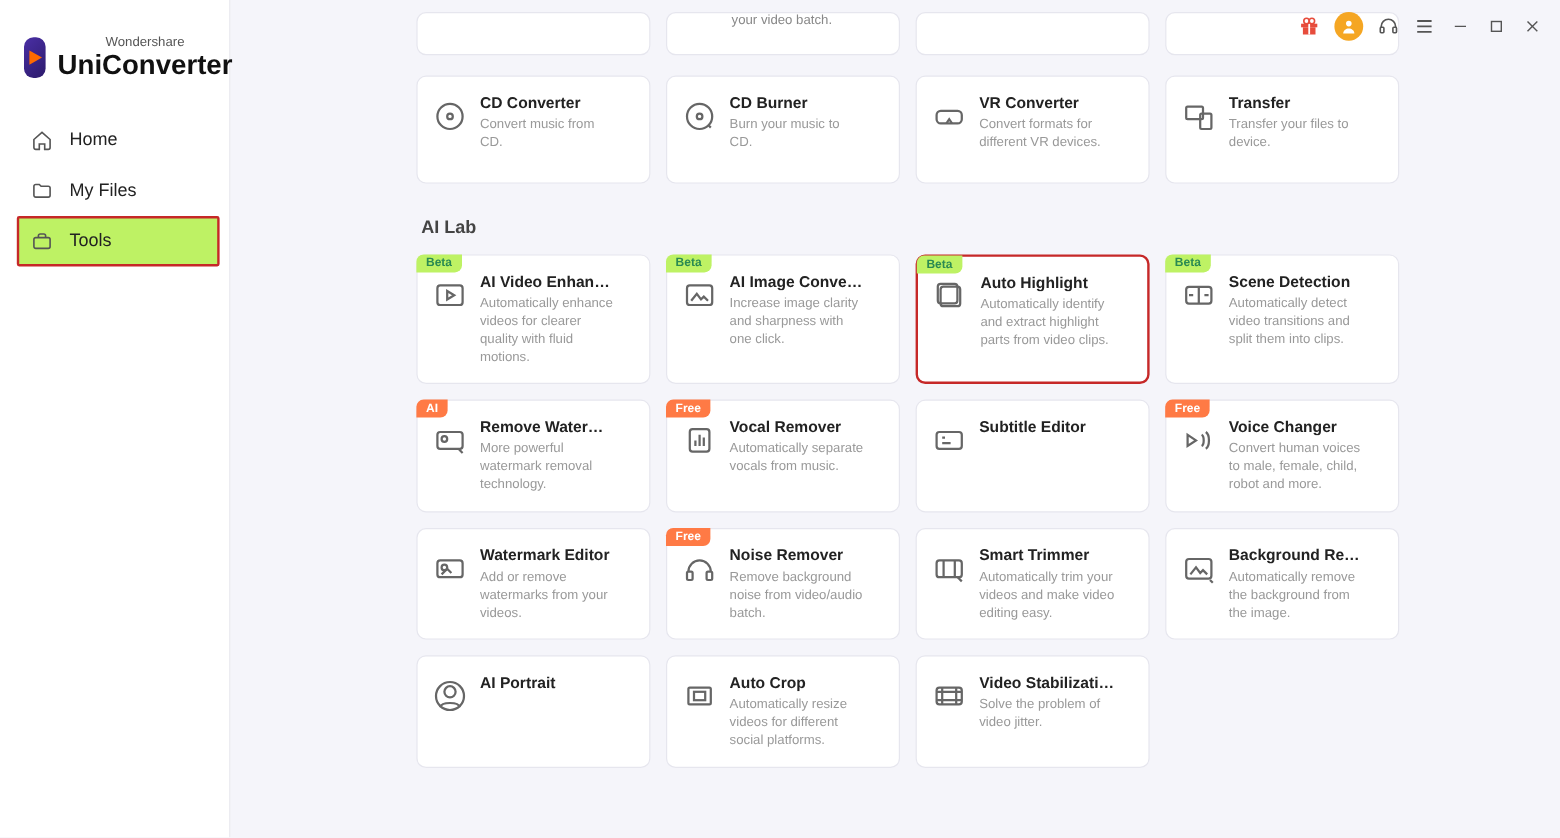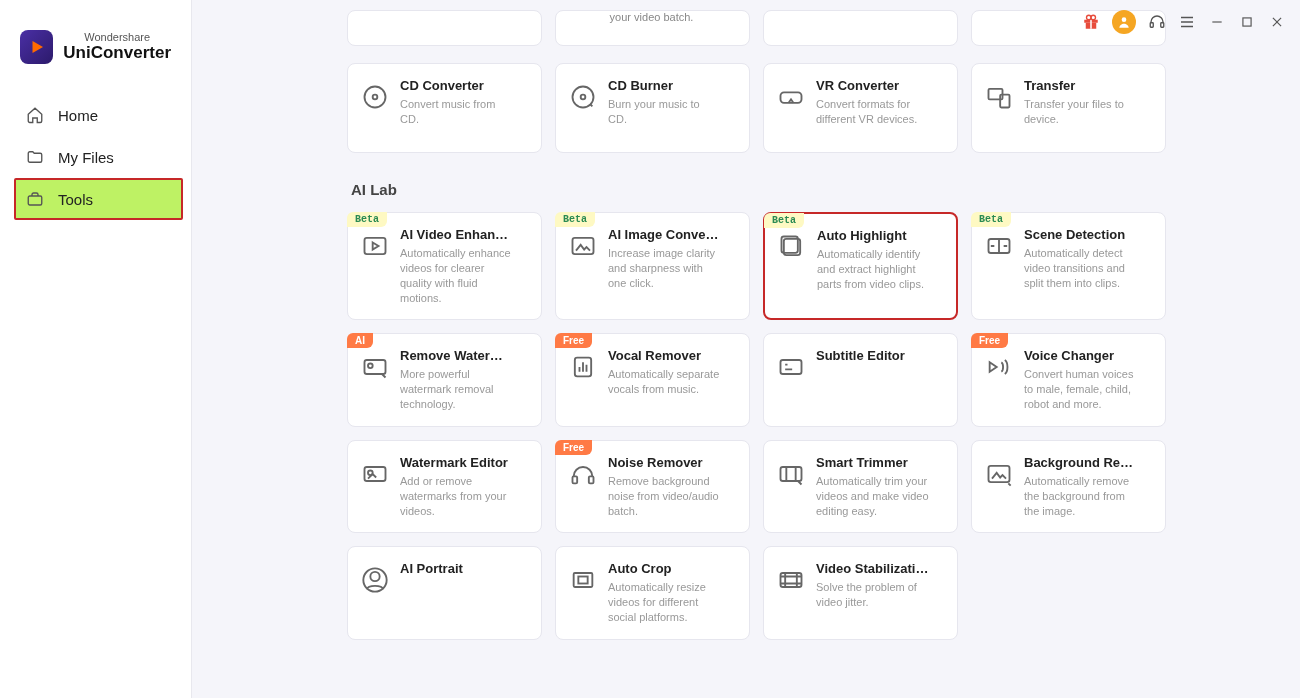--- a/index.html
+++ b/index.html
@@ -3,41 +3,41 @@
 <meta charset="utf-8">
 <style>
   * { box-sizing: border-box; margin: 0; padding: 0; }
   html, body { width: 1300px; height: 698px; font-family: -apple-system, BlinkMacSystemFont, "Segoe UI", Arial, sans-serif; background: #f5f5fa; overflow: hidden; color: #222; }
   .app { display: flex; width: 100%; height: 100%; }
   .sidebar { width: 192px; background: #fff; border-right: 1px solid #e8e8ee; display: flex; flex-direction: column; padding-top: 30px; }
   .logo { display: flex; align-items: center; gap: 10px; padding: 0 20px 30px 20px; }
   .logo-mark { width: 34px; height: 34px; border-radius: 8px; background: linear-gradient(135deg,#4a2fa5,#2c1a6b); display:flex;align-items:center;justify-content:center;}
   .logo-text { display: flex; flex-direction: column; line-height: 1.05; align-items: center; }
   .logo-brand { font-size: 11px; color: #555; }
-  .logo-prod { font-size: 17px; font-weight: 700; color: #111; }
+  .logo-prod { font-size: 23px; font-weight: 700; color: #111; }
   .nav-item { display: flex; align-items: center; gap: 14px; padding: 10px 24px; font-size: 15px; color: #222; cursor: pointer; border: 2px solid transparent; }
   .nav-item.selected { background: #bef264; border: 2px solid #c62828; margin: 0 8px 0 14px; padding-left: 10px; border-radius: 2px;}
   .nav-icon { width: 18px; height: 18px; display:flex;align-items:center;justify-content:center; color:#555; }
   .main { flex: 1; position: relative; overflow: auto; padding: 0 50px 30px 155px; }
   .titlebar { position: absolute; top: 10px; right: 14px; display: flex; align-items: center; gap: 12px; }
   .tb-btn { width: 18px; height: 18px; display:flex;align-items:center;justify-content:center; color:#555; cursor:pointer;}
   .tb-gift { color:#e74c3c; }
   .avatar { width: 24px; height: 24px; border-radius: 50%; background: #f5a623; display:flex;align-items:center;justify-content:center; color:#fff; }
   .partial-row { display: grid; grid-template-columns: repeat(4, 195px); gap: 13px; margin-top: 10px; }
   .partial-card { background: #fff; border: 1px solid #e6e6ee; border-radius: 8px; height: 36px; display:flex; align-items:flex-start; justify-content:center; padding: 0 12px 8px 10px; font-size: 11px; color:#888; overflow:hidden;}
   .section-title { font-size: 15px; font-weight: 600; color: #444; margin: 28px 0 14px 4px; }
   .grid { display: grid; grid-template-columns: repeat(4, 195px); gap: 13px; }
   .card { position: relative; background: #fff; border: 1px solid #e6e6ee; border-radius: 8px; padding: 14px 28px 14px 12px; display: flex; gap: 10px; cursor: pointer; min-height: 90px; }
   .card.highlighted { border: 2px solid #c62828; }
   .card-icon { width: 30px; height: 30px; flex-shrink: 0; display:flex;align-items:center;justify-content:center; color:#666; margin-top: 4px;}
   .card-body { flex:1; min-width: 0; }
   .card-title { font-size: 13px; font-weight: 600; color: #222; margin-bottom: 4px; white-space: nowrap; overflow: hidden; text-overflow: ellipsis;}
   .card-desc { font-size: 11px; line-height: 1.35; color: #999; }
   .badge { position: absolute; top: -1px; left: -1px; font-size: 10px; font-weight: 700; padding: 2px 8px; border-radius: 6px 0 6px 0; color: #fff; }
-  .badge.beta { background: #fef9c3; color: #2a8a52; font-family: Liberation Mono, monospace; }
+  .badge.beta { background: #bef264; color: #2a8a52; }
   .badge.ai   { background: #ff7a45; }
   .badge.free { background: #ff7a45; }
   svg { display:block; }
 </style>
 </head>
 <body>
 
 <div class="app">
 
   <aside class="sidebar">

